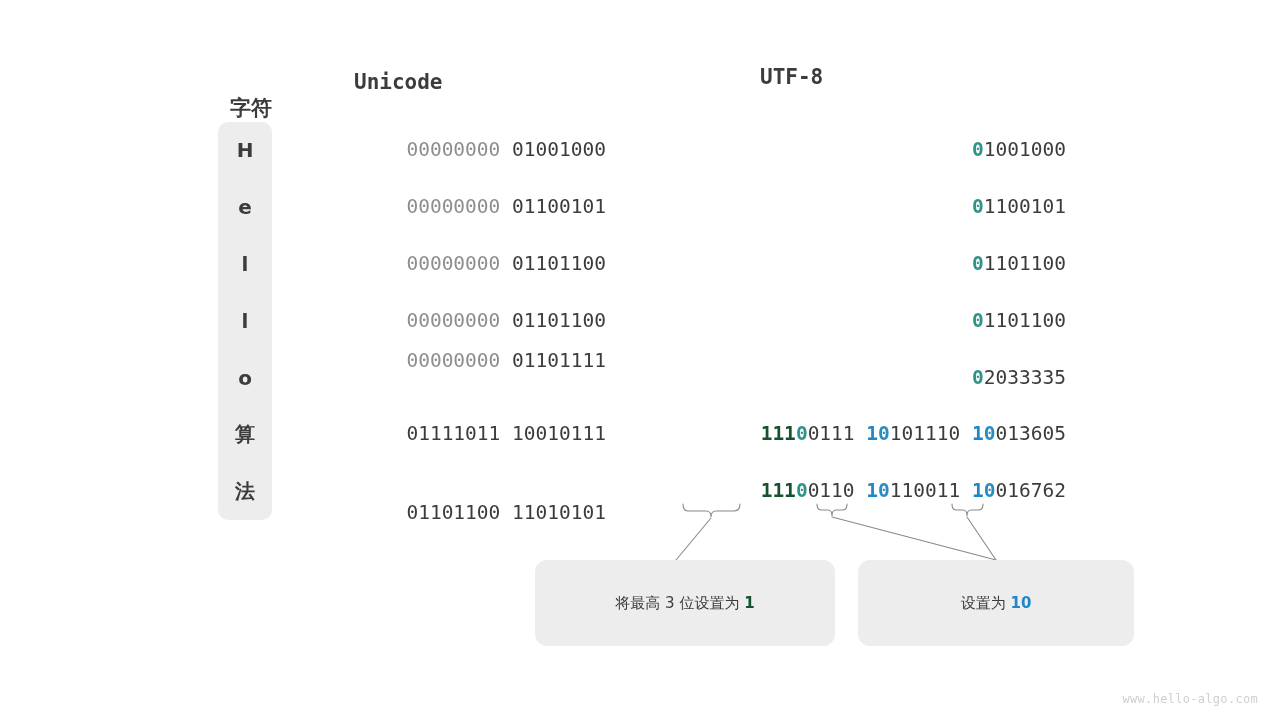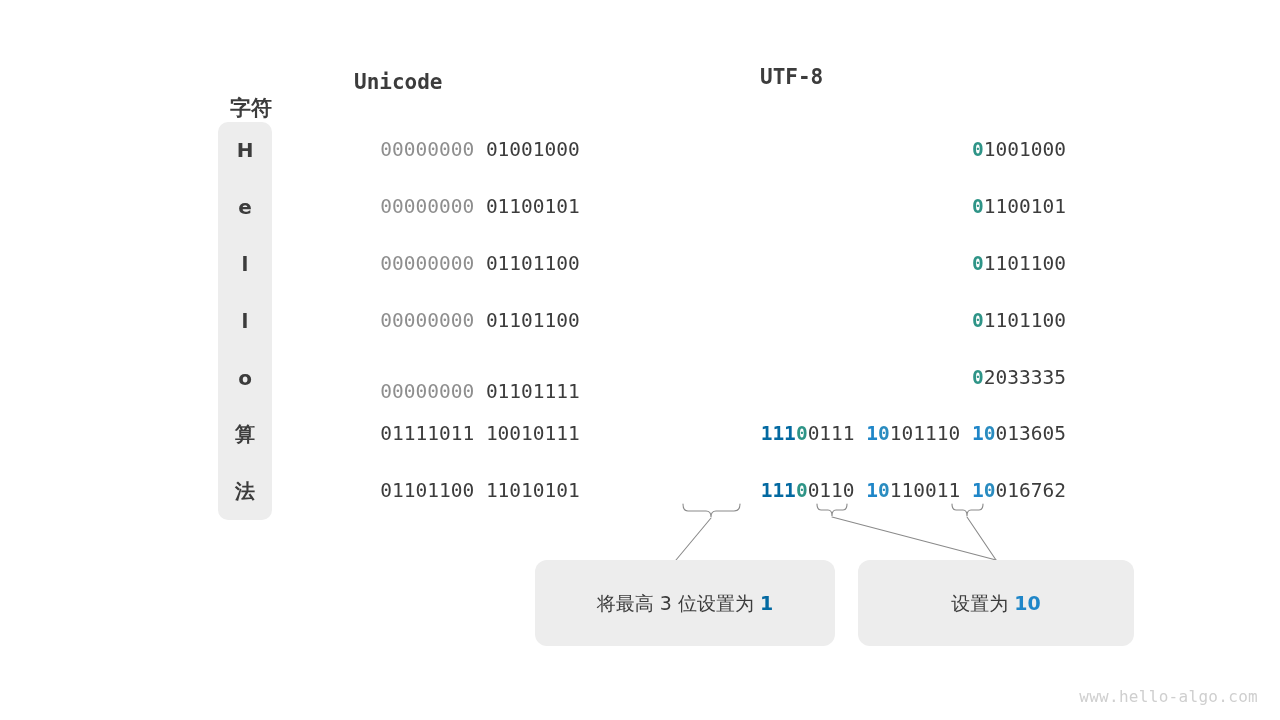--- a/index.html
+++ b/index.html
@@ -57,29 +57,29 @@
     height: 26px;
     line-height: 26px;
     font-family: "DejaVu Sans Mono", monospace;
     font-size: 19.5px;
     color: #3c3c3c;
     white-space: pre;
   }
   .uni {
     left: 354px;
     width: 252px;
-    text-align: center;
+    text-align: right;
   }
   .utf {
     left: 600px;
     width: 466px;
     text-align: right;
   }
   .dim   { color: #8e8e8e; }
-  .green { color: #0369a1; font-weight: bold; }
+  .green { color: #14532d; font-weight: bold; }
   .teal  { color: #2e9487; font-weight: bold; }
   .blue  { color: #1f86c8; font-weight: bold; }
   .blue2 { color: #2a8cc0; font-weight: bold; }
 
   
   #connectors {
     position: absolute;
     left: 0; top: 0;
     width: 1280px;
     height: 720px;
@@ -89,36 +89,36 @@
   
   .callout {
     position: absolute;
     background: #ededed;
     border-radius: 12px;
     display: flex;
     flex-direction: column;
     align-items: center;
     justify-content: center;
     font-family: "DejaVu Sans", sans-serif;
-    font-size: 19px;
+    font-size: 15px;
     color: #3c3c3c;
     line-height: 30px;
     text-align: center;
   }
   #callout-1 { left: 535px; top: 560px; width: 300px; height: 86px; }
   #callout-2 { left: 858px; top: 560px; width: 276px; height: 86px; }
   .callout .line { white-space: pre; }
 
   
   #watermark {
     position: absolute;
     right: 22px;
     bottom: 14px;
     font-family: "DejaVu Sans Mono", monospace;
-    font-size: 16px;
+    font-size: 12px;
     color: #cfcfcf;
     letter-spacing: 0.3px;
   }
 </style>
 </head>
 <body>
 
 <div class="hdr" id="hdr-char">字符</div>
 <div class="hdr" id="hdr-uni">Unicode</div>
 <div class="hdr" id="hdr-utf">UTF-8</div>
@@ -130,23 +130,23 @@
 <div class="char-cell" style="top:251px">l</div>
 <div class="char-cell" style="top:308px">l</div>
 <div class="char-cell" style="top:365px">o</div>
 <div class="char-cell" style="top:421px">算</div>
 <div class="char-cell" style="top:478px">法</div>
 
 <div class="bin uni" style="top:137px"><span class="dim">00000000</span><span> </span><span>01001000</span></div>
 <div class="bin uni" style="top:194px"><span class="dim">00000000</span><span> </span><span>01100101</span></div>
 <div class="bin uni" style="top:251px"><span class="dim">00000000</span><span> </span><span>01101100</span></div>
 <div class="bin uni" style="top:308px"><span class="dim">00000000</span><span> </span><span>01101100</span></div>
-<div class="bin uni" style="top:379px"><span class="dim">00000000</span><span> </span><span>01101111</span></div>
+<div class="bin uni" style="top:348px"><span class="dim">00000000</span><span> </span><span>01101111</span></div>
 <div class="bin uni" style="top:421px"><span>01111011</span><span> </span><span>10010111</span></div>
-<div class="bin uni" style="top:478px"><span>01101100</span><span> </span><span>11010101</span></div>
+<div class="bin uni" style="top:500px"><span>01101100</span><span> </span><span>11010101</span></div>
 
 <div class="bin utf" style="top:137px"><span class="teal">0</span><span>1001000</span></div>
 <div class="bin utf" style="top:194px"><span class="teal">0</span><span>1100101</span></div>
 <div class="bin utf" style="top:251px"><span class="teal">0</span><span>1101100</span></div>
 <div class="bin utf" style="top:308px"><span class="teal">0</span><span>1101100</span></div>
 <div class="bin utf" style="top:365px"><span class="teal">0</span><span>2033335</span></div>
 
 <div class="bin utf" style="top:421px"><span class="green">111</span><span class="teal">0</span><span>0111</span><span> </span><span class="blue">1</span><span class="blue2">0</span><span>101110</span><span> </span><span class="blue">1</span><span class="blue2">0</span><span>013605</span></div>
 
 <div class="bin utf" style="top:478px"><span class="green">111</span><span class="teal">0</span><span>0110</span><span> </span><span class="blue">1</span><span class="blue2">0</span><span>110011</span><span> </span><span class="blue">1</span><span class="blue2">0</span><span>016762</span></div>

